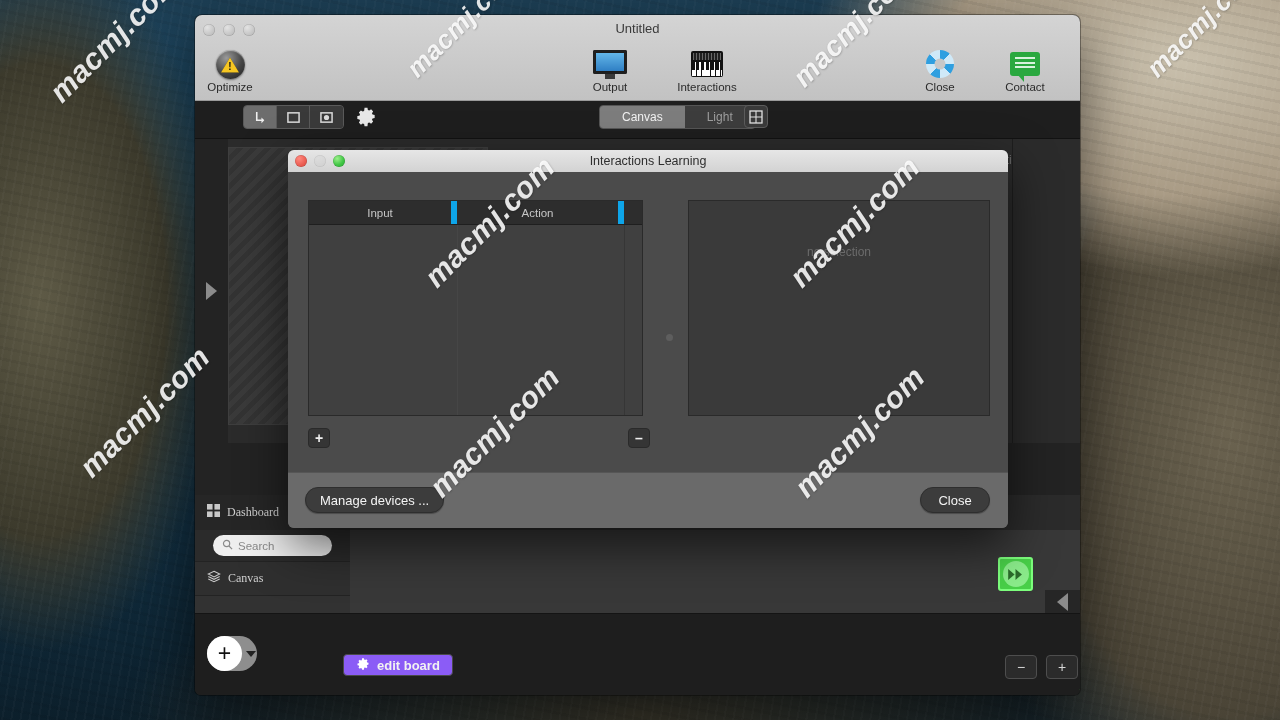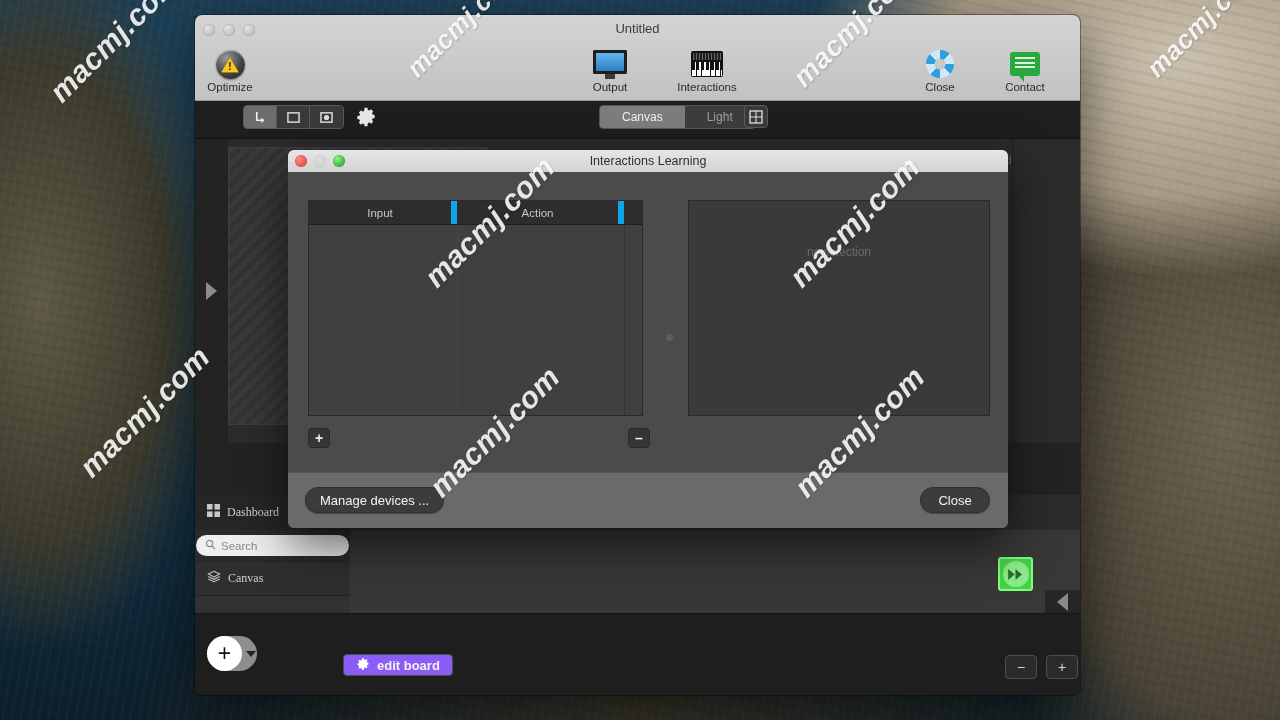--- a/index.html
+++ b/index.html
@@ -157,21 +157,21 @@
   }
   .canvaslabel{ position:absolute; left:160px; top:10px; font-size:12px; color:#7f7f7f; }
   .nosel-bg{ position:absolute; right:55px; top:14px; font-size:12px; color:#6e6e6e; }
   .rightpane{ position:absolute; right:0; top:0; bottom:0; width:68px; background:#2b2b2b;
     border-left:1px solid #1e1e1e; }
 
   
   #dock{ position:absolute; left:0; bottom:82px; width:155px; top:394px; background:#2b2b2b; }
   .dock-row{ height:35px; display:flex; align-items:center; gap:7px; padding:0 12px; color:#cfcfcf; font-size:12px;font-family:Liberation Serif, serif; }
   .dock-row.hdr{ background:#262626; }
-  .searchwrap{ padding:5px 1px;text-align:right; }
+  .searchwrap{ padding:5px 18px;text-align:right; }
   .searchbox{
     height:21px;border-radius:11px;background:#efefef;display:flex;align-items:center;gap:5px;
     padding:0 9px; font-size:11.5px; color:#8a8a8a;
   }
   .canvas-row{ background:#2f2f2f; border-top:1px solid #232323; border-bottom:1px solid #232323; }
   .layer-row{ height:56px; display:flex;align-items:center;justify-content:flex-end;gap:10px;
     padding:0 14px; background:#323232; font-size:13px; color:#e8e8e8;}
   .layer-row .nm{ margin-right:auto; padding-left:42px; }
   .dock-empty{ position:absolute;left:0;right:0;top:185px;bottom:0;background:#383838;border-top:1px solid #2a2a2a;}
 

